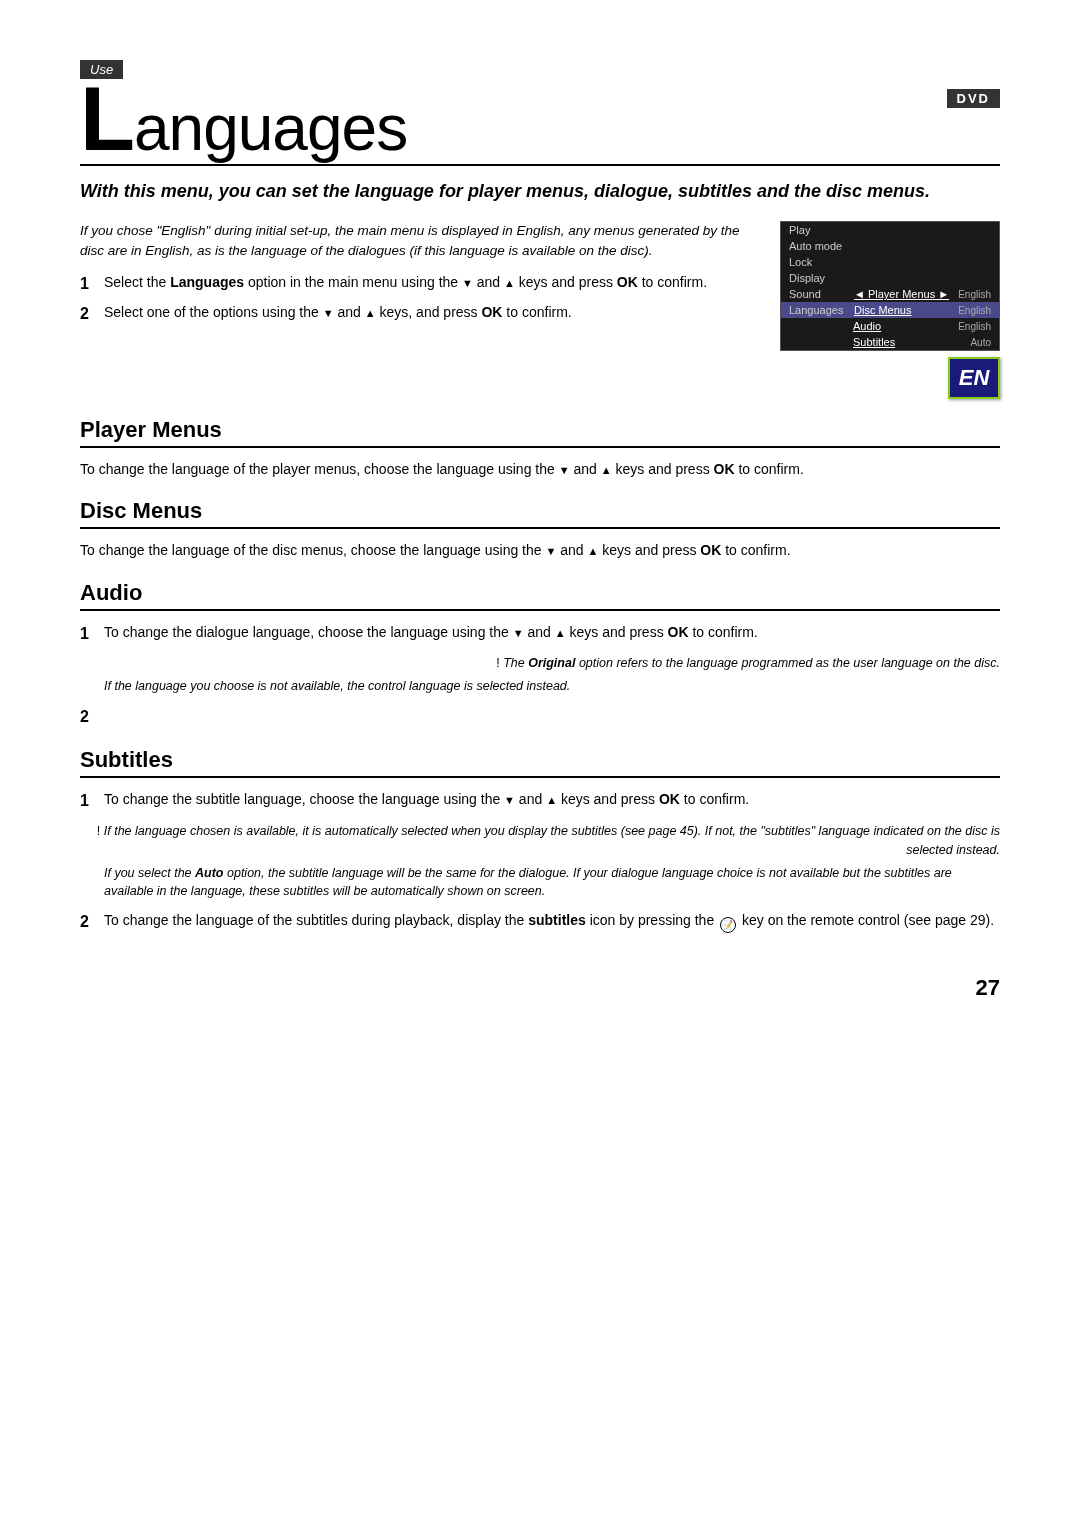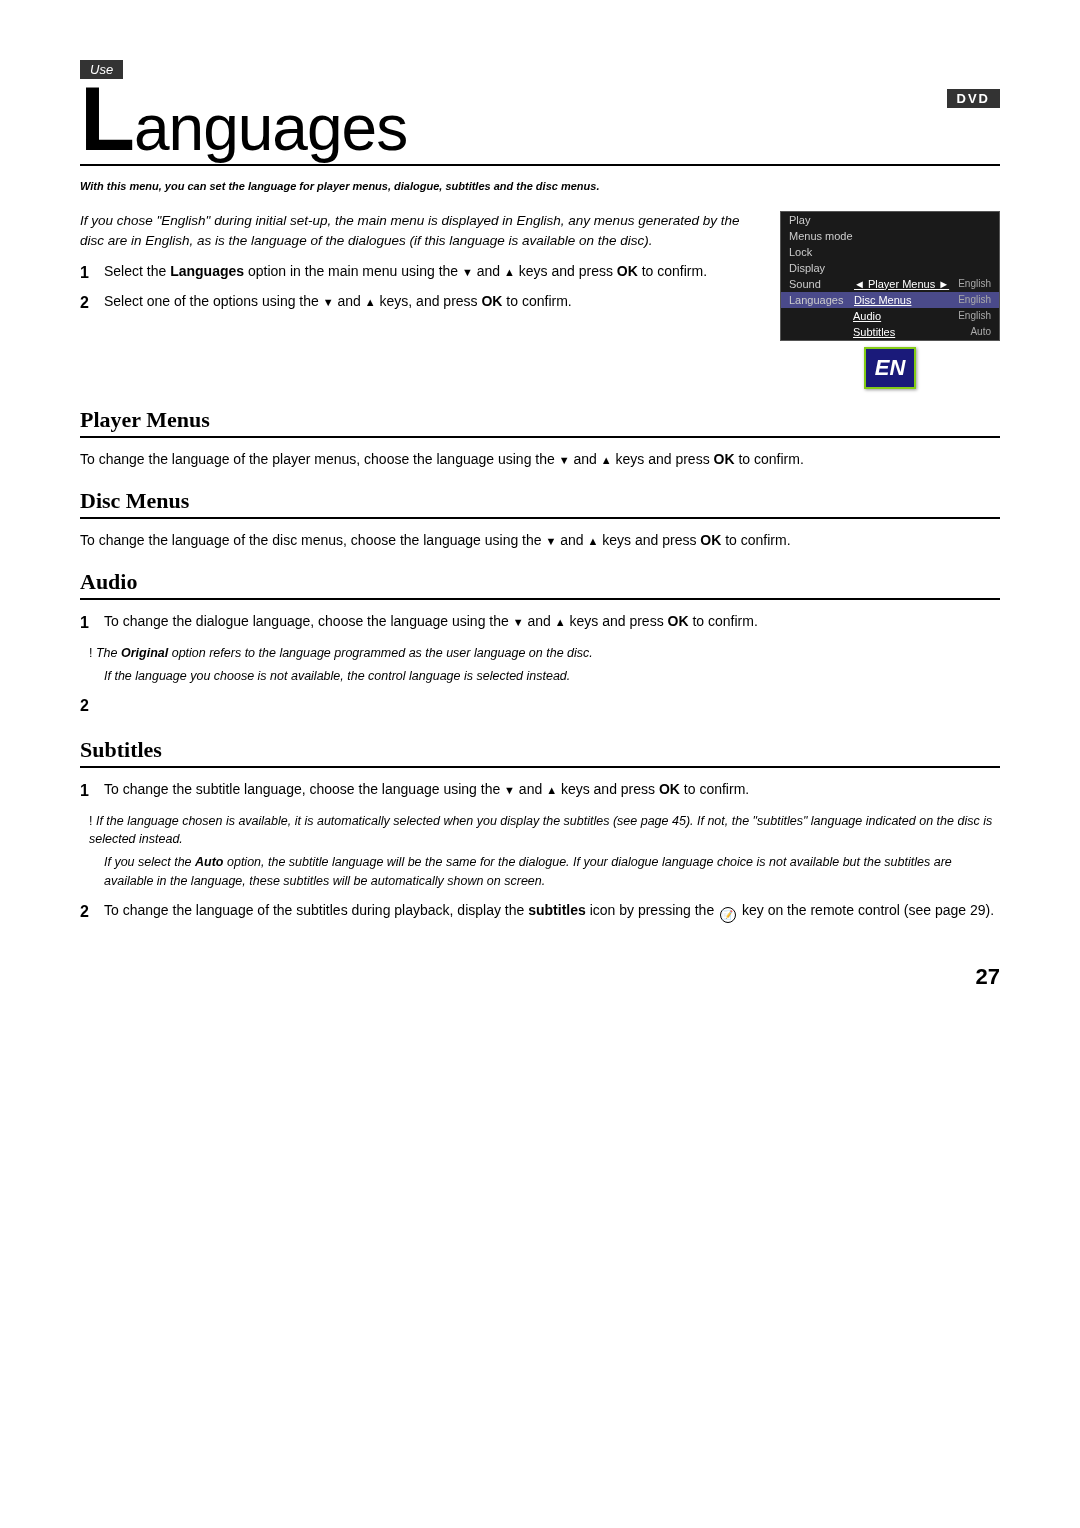--- a/index.html
+++ b/index.html
@@ -52,21 +52,21 @@
       font-size: 13px;
       font-weight: bold;
       padding: 2px 10px;
       margin-top: 10px;
       letter-spacing: 2px;
     }
 
     .intro-bold {
       font-weight: bold;
       font-style: italic;
-      font-size: 11px;
+      font-size: 18px;
       margin-bottom: 16px;
       line-height: 1.5;
     }
 
     
     .setup-section {
       display: flex;
       gap: 20px;
       margin-bottom: 18px;
     }
@@ -97,21 +97,21 @@
 
     .step-num {
       font-weight: bold;
       font-size: 16px;
       min-width: 16px;
     }
 
     .right-panel {
       display: flex;
       flex-direction: column;
-      align-items: center;
+      align-items: flex-end;
       gap: 6px;
     }
 
     
     .menu-screenshot {
       background: #1a1a1a;
       color: #fff;
       font-size: 11px;
       width: 220px;
       border: 1px solid #555;
@@ -162,21 +162,20 @@
     }
 
     
     .section-heading {
       font-size: 22px;
       font-weight: bold;
       border-bottom: 2px solid #000;
       padding-bottom: 3px;
       margin-bottom: 10px;
       margin-top: 18px;
-      font-family: Liberation Serif, serif;
     }
 
     .section-body {
       font-size: 14px;
       line-height: 1.6;
       margin-bottom: 6px;
     }
 
     .numbered-list {
       padding-left: 0;
@@ -191,20 +190,21 @@
       font-size: 14px;
       line-height: 1.6;
     }
 
     .note {
       font-style: italic;
       font-size: 12.5px;
       line-height: 1.5;
       margin-left: 9px;
       margin-bottom: 4px;
+      text-align: right;
     }
 
     .note::before {
       content: "! ";
       font-style: normal;
     }
 
     .note-plain {
       font-style: italic;
       font-size: 12.5px;
@@ -273,21 +273,21 @@
         <span>Select one of the options using the <span class="triangle-down"></span> and <span class="triangle-up"></span> keys, and press <b>OK</b> to confirm.</span>
       </li>
     </ol>
   </div>
   <div class="right-panel">
     <div class="menu-screenshot">
       <div class="menu-row">
         <span class="menu-label">Play</span>
       </div>
       <div class="menu-row">
-        <span class="menu-label">Menus mode</span>
+        <span class="menu-label">Auto mode</span>
       </div>
       <div class="menu-row">
         <span class="menu-label">Lock</span>
       </div>
       <div class="menu-row">
         <span class="menu-label">Display</span>
       </div>
       <div class="menu-row">
         <span class="menu-label">Sound</span>
         <span class="menu-value">◄ Player Menus ►</span>

